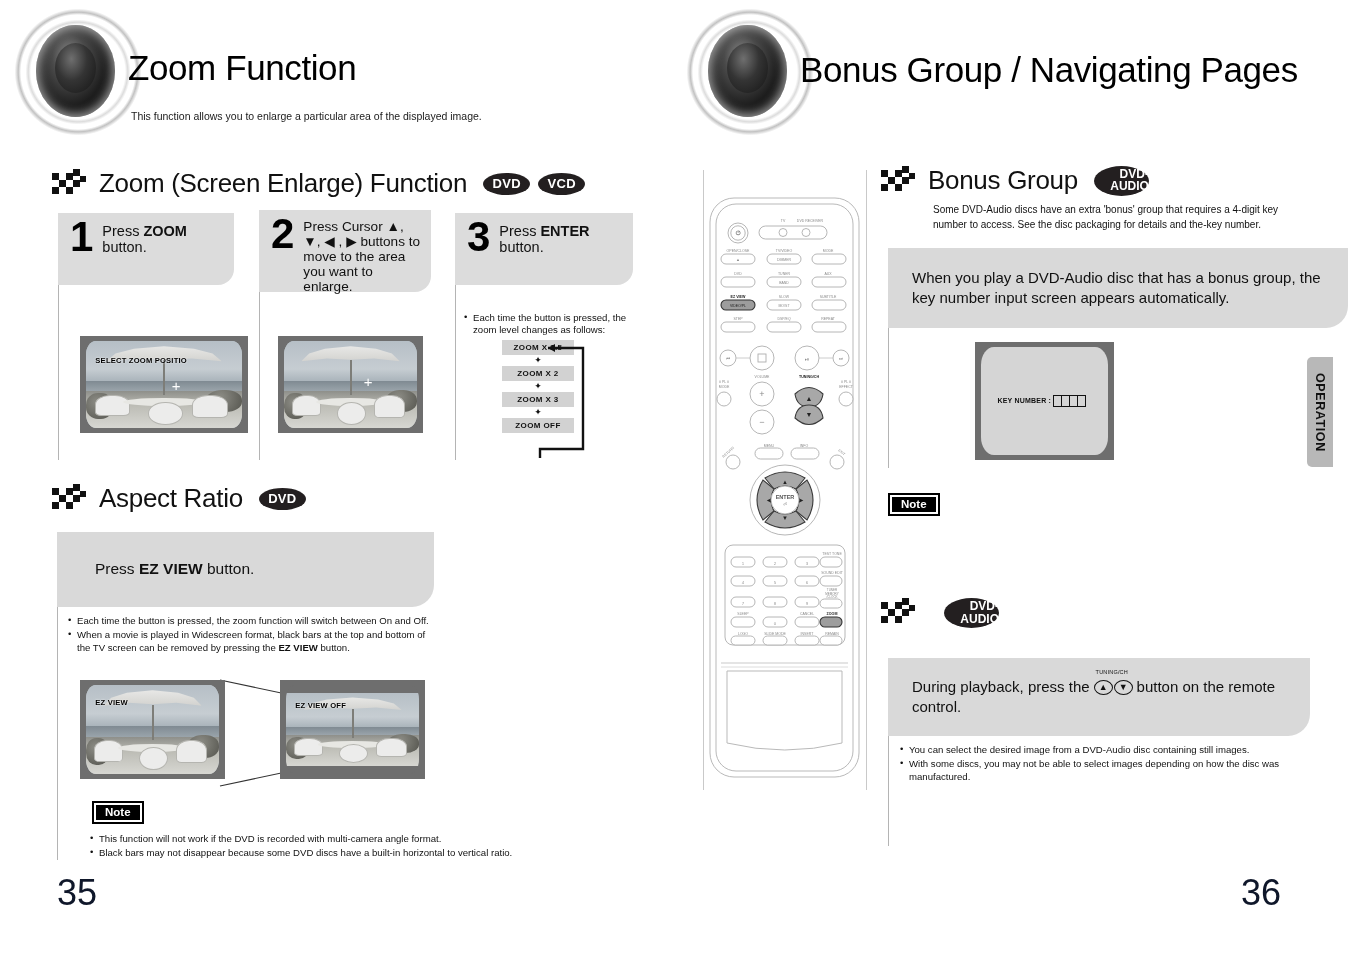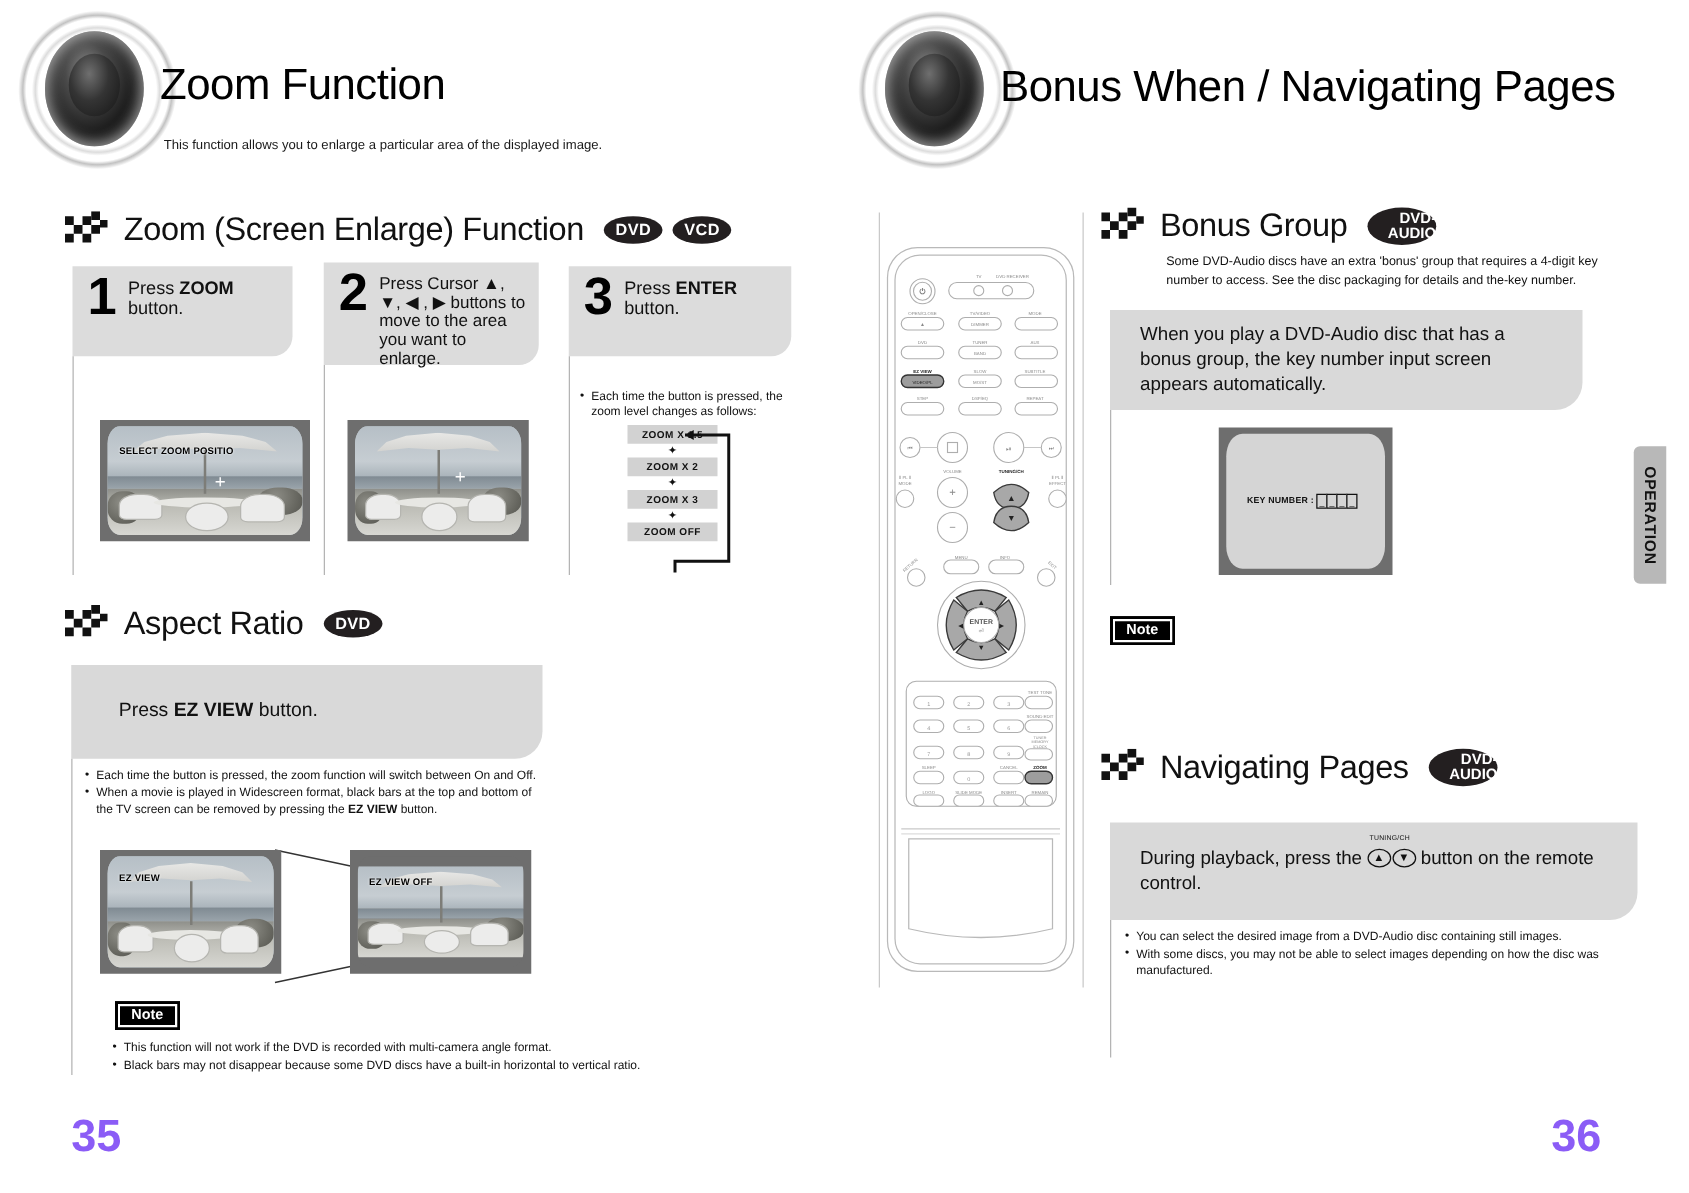--- a/index.html
+++ b/index.html
@@ -168,21 +168,21 @@
     border-radius: 5px 0 0 5px;
     display: flex; align-items: center; justify-content: center;
   }
   .op-tab span {
     writing-mode: vertical-rl;
     font-size: 12.5px; font-weight: bold; letter-spacing: .6px; color: #111;
   }
 
   
   .page-no {
-    position: absolute; font-size: 36px; color: #8b5cf6; font-weight: bold; margin-top: 16px;
+    position: absolute; font-size: 36px; color: #0f172a; font-weight: normal;
   }
 
   
   .vrule { position: absolute; width: 1px; background: #c9c9c9; }
 
   
   .remote { position: absolute; left: 707px; top: 195px; width: 155px; height: 585px; }
   .remote svg { display: block; }
 
   
@@ -385,42 +385,42 @@
   <div class="page-no" style="left:57px; top:872px;">35</div>
 </div>
 
 <div class="page page-right">
 
   <div class="swirl" style="left:10px; top:8px;">
     <div class="ring"></div>
     <div class="cone"></div>
   </div>
 
-  <div class="page-title" style="left:124px; top:50px;">Bonus When / Navigating Pages</div>
+  <div class="page-title" style="left:124px; top:50px;">Bonus Group / Navigating Pages</div>
 
   <div class="section-head" style="left:205px; top:165px;">
     <svg class="checker" viewBox="0 0 38 30">
       <rect x="0" y="4" width="7" height="7" fill="#111"></rect>
       <rect x="7" y="11" width="7" height="7" fill="#111"></rect>
       <rect x="14" y="4" width="7" height="7" fill="#111"></rect>
       <rect x="21" y="0" width="7" height="7" fill="#111"></rect>
       <rect x="14" y="18" width="7" height="7" fill="#111"></rect>
       <rect x="0" y="18" width="7" height="7" fill="#111"></rect>
       <rect x="21" y="11" width="7" height="7" fill="#111"></rect>
       <rect x="28" y="7" width="6" height="6" fill="#111"></rect>
     </svg>
     <div class="section-title">Bonus Group</div>
     <div class="badges">
       <div class="badge badge-2">DVD-AUDIO</div>
     </div>
   </div>
 
   <div style="position:absolute; left:257px; top:203px; width:365px; font-size:10px; line-height:1.45; color:#111;">Some DVD-Audio discs have an extra 'bonus' group that requires a 4-digit key number to access. See the disc packaging for details and the-key number.</div>
 
-  <div class="panel" style="left:212px; top:248px; width:378px; height:80px;">
+  <div class="panel" style="left:212px; top:248px; width:460px; height:80px;">
     <div class="panel-txt" style="padding-left:24px; font-size:15px;">When you play a DVD-Audio disc that has a bonus group, the key number input screen appears automatically.</div>
   </div>
   <div class="step-stem" style="left:212px; top:328px; height:140px;"></div>
 
   <div class="tv" style="left:299px; top:342px; width:139px; height:118px;">
     <div class="tv-inner" style="background:#d5d5d5; border-radius:13px/18px;">
       <div class="keynum-row">
         <div class="keynum-label">KEY NUMBER :</div>
         <div class="keynum-boxes">
           <div>_</div>
@@ -438,21 +438,20 @@
     <svg class="checker" viewBox="0 0 38 30">
       <rect x="0" y="4" width="7" height="7" fill="#111"></rect>
       <rect x="7" y="11" width="7" height="7" fill="#111"></rect>
       <rect x="14" y="4" width="7" height="7" fill="#111"></rect>
       <rect x="21" y="0" width="7" height="7" fill="#111"></rect>
       <rect x="14" y="18" width="7" height="7" fill="#111"></rect>
       <rect x="0" y="18" width="7" height="7" fill="#111"></rect>
       <rect x="21" y="11" width="7" height="7" fill="#111"></rect>
       <rect x="28" y="7" width="6" height="6" fill="#111"></rect>
     </svg>
-    <div class="section-title">Navigating Pages</div>
     <div class="badges">
       <div class="badge badge-2">DVD-AUDIO</div>
     </div>
   </div>
 
   <div class="panel" style="left:212px; top:658px; width:422px; height:78px;">
     <div class="panel-txt" style="padding-left:24px; font-size:15px;">
       <span>During playback, press the</span><span class="tuning-inline">
           <span class="cap">TUNING/CH</span>
           <span class="tn-btn">▲</span>

